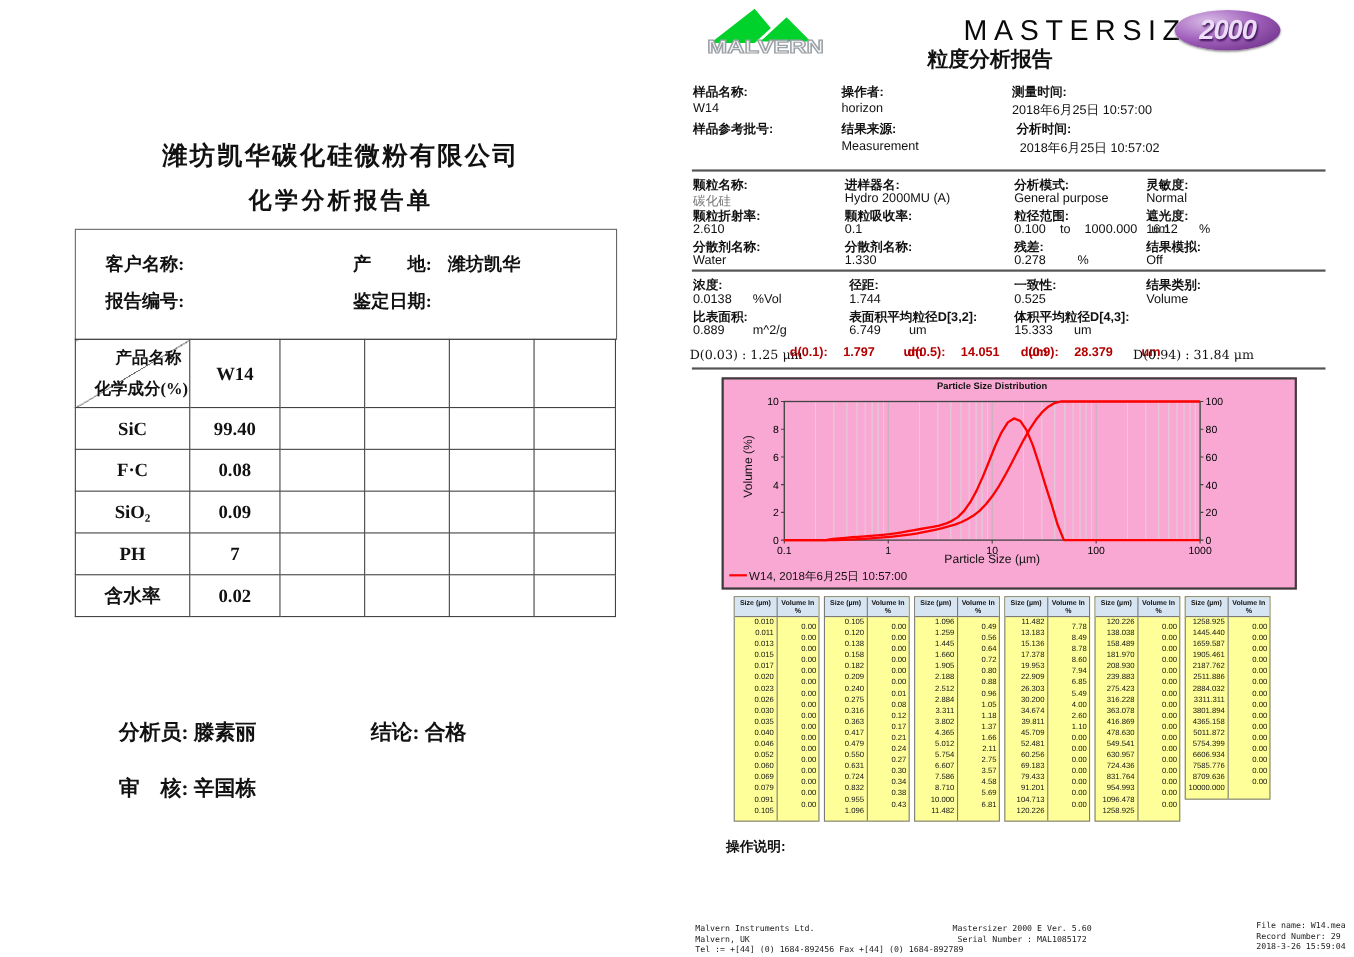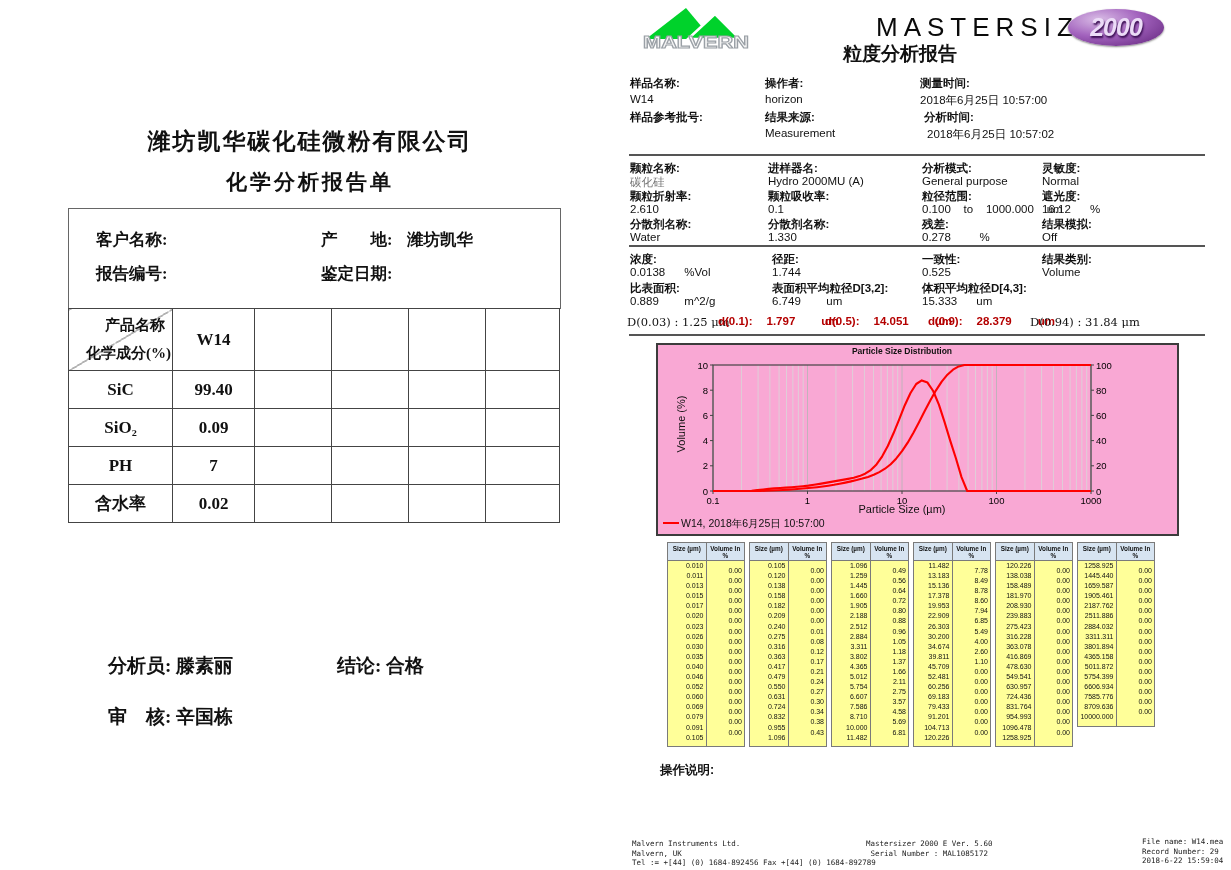--- a/index.html
+++ b/index.html
@@ -91,20 +91,28 @@
       </td>
       <td>W14</td>
       <td></td>
           <td></td>
           <td></td>
           <td></td>
     </tr>
     <tr style="height:38px">
           <td>SiC</td>
           <td>99.40</td>
+          <td></td>
+          <td></td>
+          <td></td>
+          <td></td>
+        </tr>
+    <tr style="height:38px">
+          <td>F·C</td>
+          <td>0.08</td>
           <td></td>
           <td></td>
           <td></td>
           <td></td>
         </tr>
     <tr style="height:38px">
           <td>SiO₂</td>
           <td>0.09</td>
           <td></td>
           <td></td>
@@ -546,15 +554,15 @@
             <div class="cell">0.00</div>
             <div class="cell">0.00</div>
             <div class="cell">0.00</div>
           </div>
         </div></div></div>
 
   <div class="abs notes">操作说明:</div>
 
   <div class="abs foot" style="left:632px;top:839px"><span>Malvern Instruments Ltd.</span><br><span>Malvern, UK</span><br><span>Tel := +[44] (0) 1684-892456 Fax +[44] (0) 1684-892789</span></div>
   <div class="abs foot" style="left:866px;top:839px;text-align:center"><span>Mastersizer 2000 E Ver. 5.60</span><br><span>Serial Number : MAL1085172</span></div>
-  <div class="abs foot" style="left:1142px;top:837px"><span>File name: W14.mea</span><br><span>Record Number: 29</span><br><span>2018-6-22 15:59:04</span></div>
+  <div class="abs foot" style="left:1142px;top:837px"><span>File name: W14.mea</span><br><span>Record Number: 29</span><br><span>2018-3-26 15:59:04</span></div>
 
 </div>
 
 </body></html>

